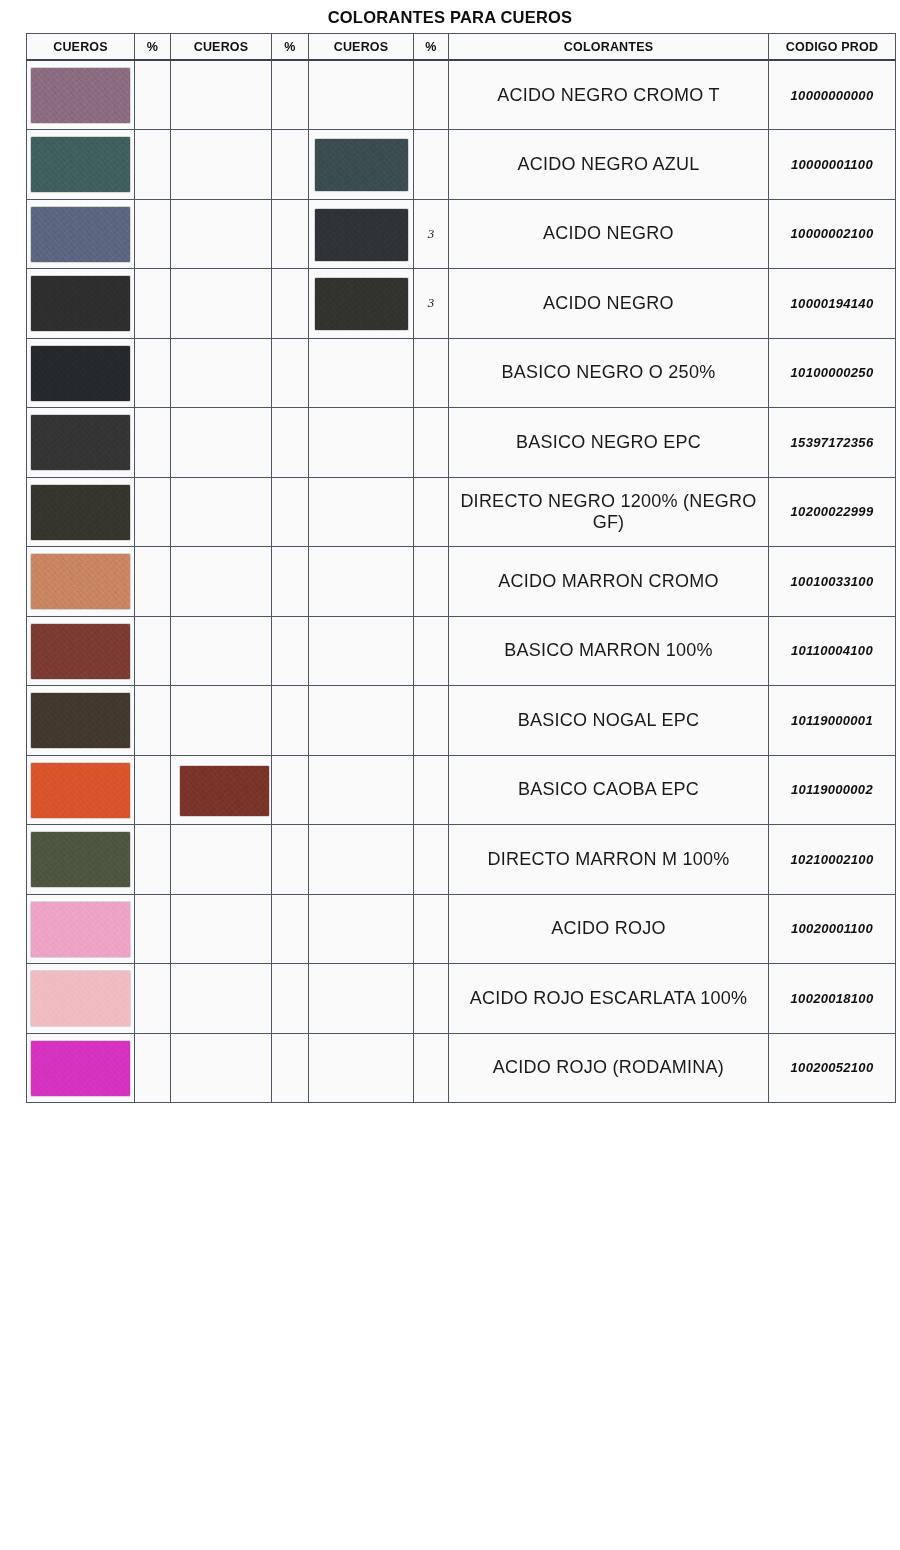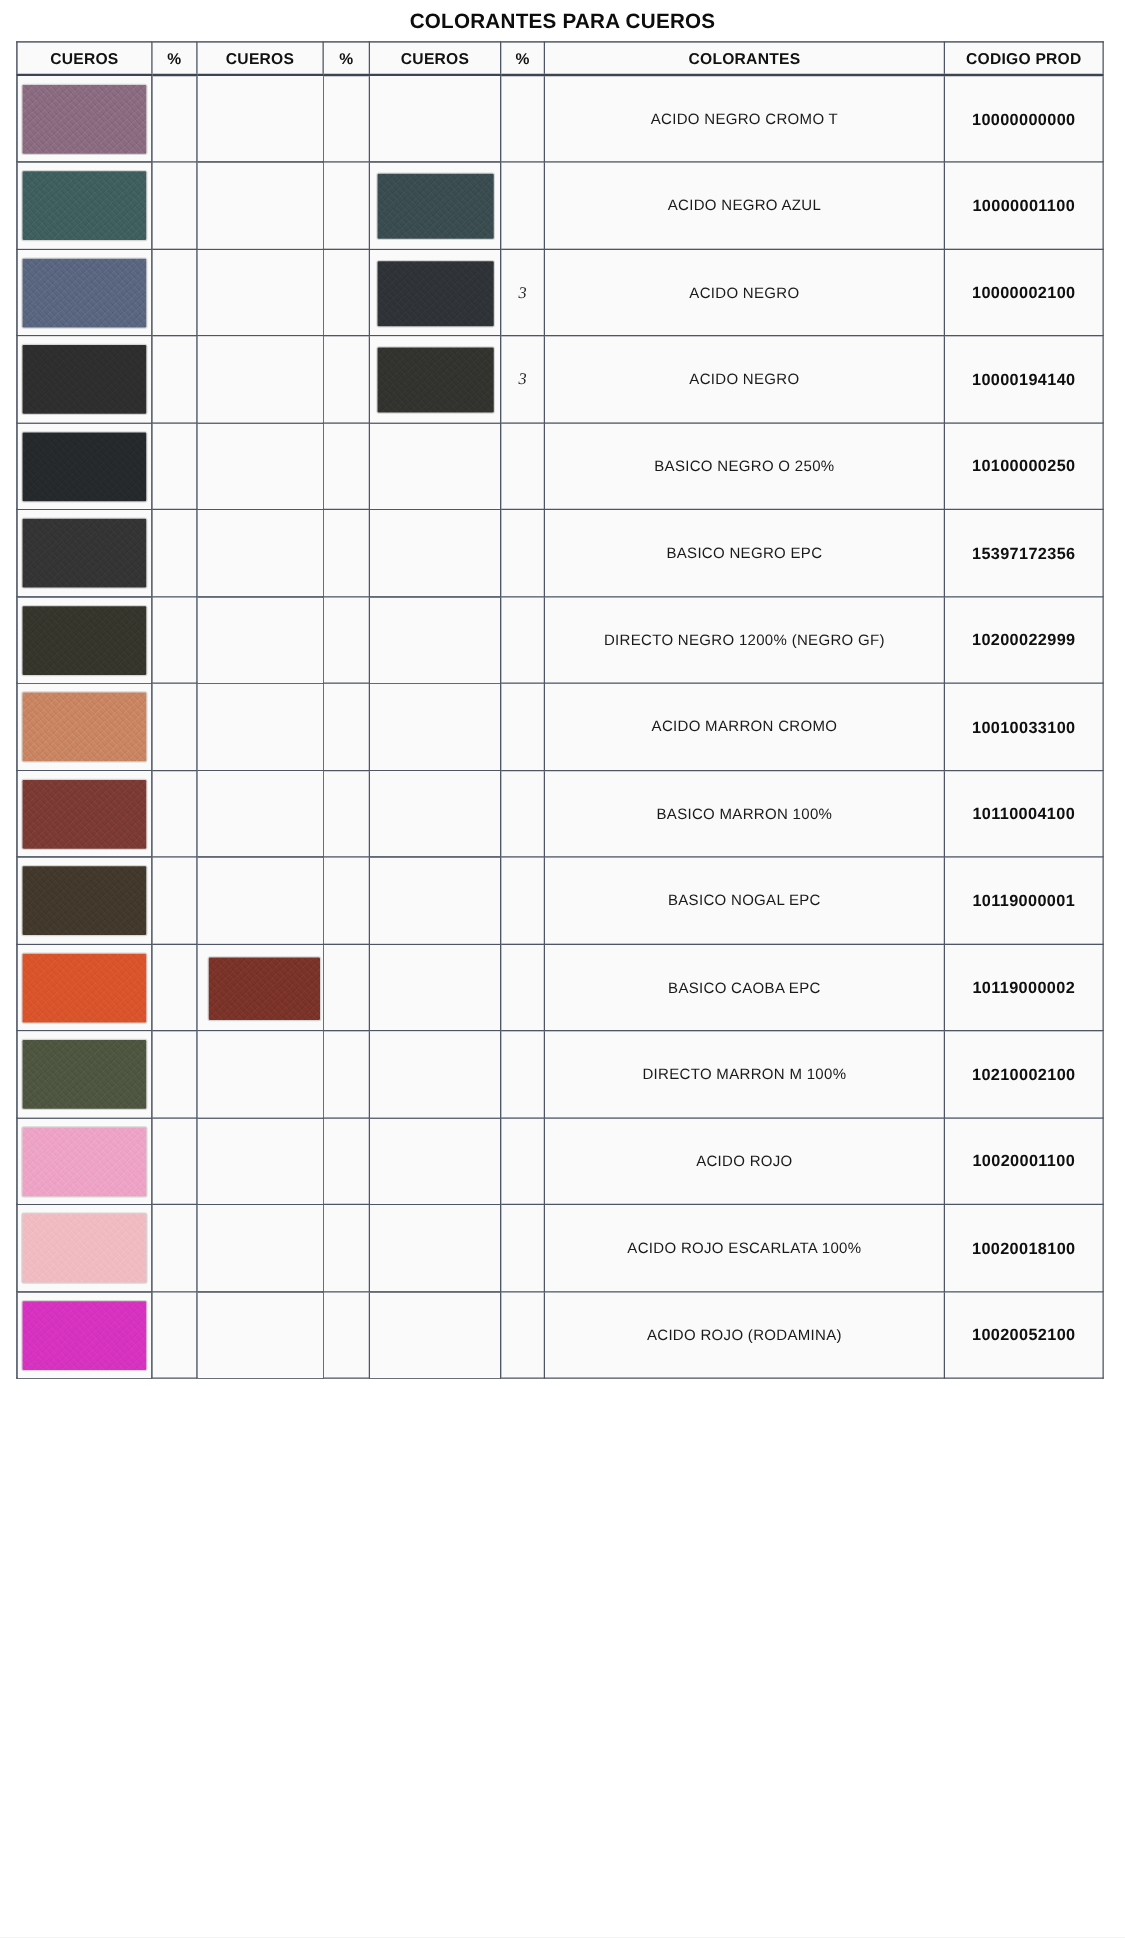--- a/index.html
+++ b/index.html
@@ -35,26 +35,26 @@
     font-size: 16.5px;
     font-weight: 700;
     letter-spacing: 0.2px;
     color: #0d0d0d;
     font-family: "Liberation Sans", sans-serif;
   }
 
   
   #color-table {
     position: absolute;
-    left: 13px;
+    left: 26px;
     top: 33px;
     width: 869px;
     border-collapse: collapse;
     table-layout: fixed;
-    background: #a3a3a3;
+    background: #c4b5fd;
   }
   #color-table td, #color-table th {
     border: 1px solid #4e5665;
     padding: 0;
     margin: 0;
     background: #fafafa;
     vertical-align: middle;
   }
 
   
@@ -105,31 +105,32 @@
     opacity: 0.85;
     pointer-events: none;
   }
 
   
   td.swatch-cell.mid .swatch { left: 9px; top: 10px; width: 89px; height: 50px; }
   td.swatch-cell.mid3 .swatch { left: 6px; top: 9px; width: 93px; height: 52px; }
 
   td.desc {
     text-align: center;
-    font-size: 12px;
+    font-size: 18px;
     letter-spacing: 0.25px;
     color: #1a1a1a;
     padding: 0 6px;
   }
   td.code {
     text-align: center;
     font-size: 13px;
     font-weight: 700;
     letter-spacing: 0.3px;
     color: #0f0f0f;
+    font-style: italic;
   }
   td.pct {
     text-align: center;
     font-size: 13px;
     color: #222;
   }
   .hand {
     font-family: "Liberation Serif", serif;
     font-size: 13px;
     font-style: italic;

